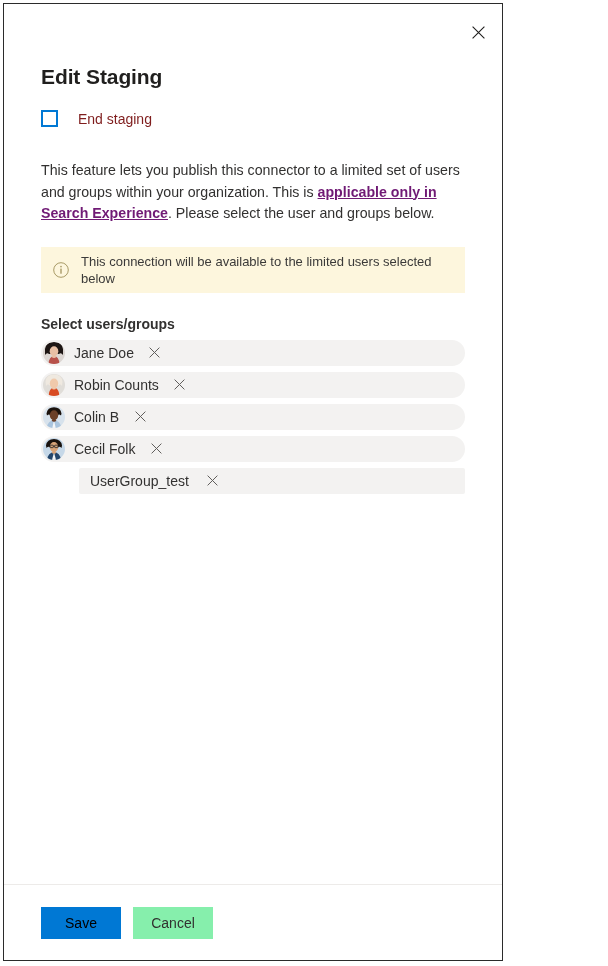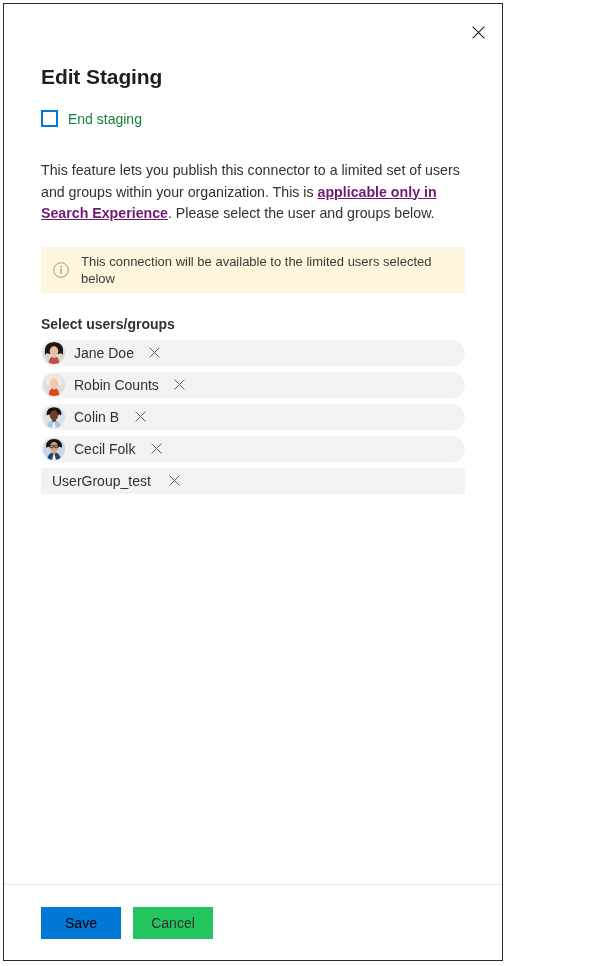--- a/index.html
+++ b/index.html
@@ -73,22 +73,22 @@
   .checkbox-box {
     width: 17px;
     height: 17px;
     border: 2px solid #0078d4;
     box-sizing: border-box;
     background: #ffffff;
     flex: 0 0 auto;
   }
   .checkbox-label {
     font-size: 14px;
-    color: #15803d;
-    margin-left: 10px;
+    color: #7f1d1d;
+    margin-left: 20px;
   }
 
   
   .description {
     font-size: 14.2px;
     line-height: 21.5px;
     color: #323130;
     margin: 0;
     padding-top: 33px;
     max-width: 528px;
@@ -171,20 +171,21 @@
     cursor: default;
     box-sizing: border-box;
   }
   .chip.person {
     border-radius: 13px;
     padding: 0 2px 0 2px;
   }
   .chip.group {
     border-radius: 2px;
     padding: 0 4px 0 11px;
+    margin-left: 38px;
   }
   .chip-avatar {
     width: 22px;
     height: 22px;
     border-radius: 50%;
     flex: 0 0 auto;
     overflow: hidden;
     display: block;
   }
   .chip-name {
@@ -226,21 +227,21 @@
     padding: 0 16px;
     box-sizing: border-box;
   }
   .btn-primary {
     background: #0078d4;
     color: #000000;
     font-weight: normal;
     margin-right: 12px;
   }
   .btn-secondary {
-    background: #22c55e;
+    background: #86efac;
     color: #323130;
   }
 </style>
 </head>
 <body>
 
 <div class="panel">
 
   <button class="close-btn" aria-label="Close">
     <svg width="13" height="13" viewBox="0 0 13 13">

